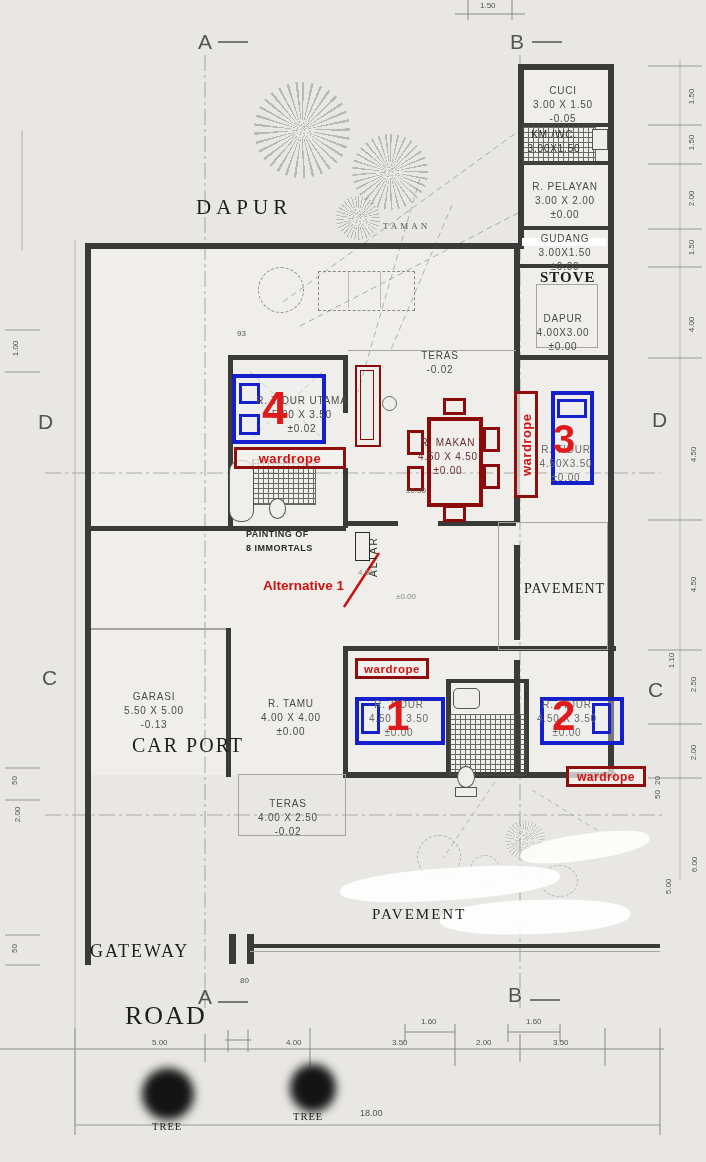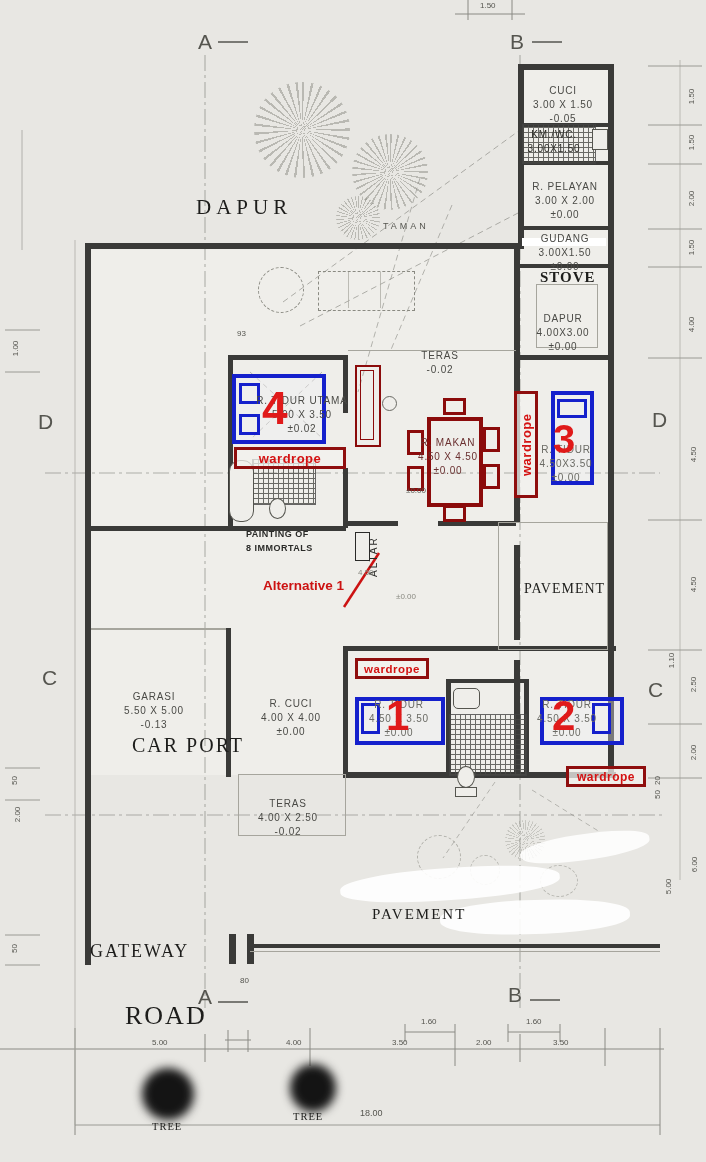--- a/index.html
+++ b/index.html
@@ -246,21 +246,21 @@
     <div>R. TIDUR</div>
     <div>4.50X3.50</div>
     <div>±0.00</div>
   </div>
   <div class="room-label" style="left:154px;top:690px;">
     <div>GARASI</div>
     <div>5.50 X 5.00</div>
     <div>-0.13</div>
   </div>
   <div class="room-label" style="left:291px;top:697px;">
-    <div>R. CUCI</div>
+    <div>R. TAMU</div>
     <div>4.00 X 4.00</div>
     <div>±0.00</div>
   </div>
   <div class="room-label" style="left:399px;top:698px;color:#6a6a64;">
     <div>R. TIDUR</div>
     <div>4.50 X 3.50</div>
     <div>±0.00</div>
   </div>
   <div class="room-label" style="left:567px;top:698px;color:#6a6a64;">
     <div>R. TIDUR</div>
@@ -271,21 +271,21 @@
     <div>TERAS</div>
     <div>-0.02</div>
   </div>
   <div class="room-label" style="left:288px;top:797px;">
     <div>TERAS</div>
     <div>4.00 X 2.50</div>
     <div>-0.02</div>
   </div>
 
   <div class="area-serif" style="left:196px;top:195px;font-size:21px;letter-spacing:5px;">DAPUR</div>
-  <div class="area-serif" style="left:383px;top:221px;font-family:Liberation Sans, sans-serif;font-size:9px;letter-spacing:3px;color:#55554f;">TAMAN</div>
+  <div class="area-serif" style="left:383px;top:221px;font-family:Liberation Serif, serif;font-size:9px;letter-spacing:3px;color:#55554f;">TAMAN</div>
   <div class="area-serif" style="left:540px;top:269px;font-size:15px;letter-spacing:1px;font-weight:600;">STOVE</div>
   <div class="area-serif" style="left:132px;top:734px;font-size:20px;letter-spacing:2px;">CAR PORT</div>
   <div class="area-serif" style="left:524px;top:581px;font-size:14px;letter-spacing:1px;">PAVEMENT</div>
   <div class="area-serif" style="left:372px;top:906px;font-size:15px;letter-spacing:2px;">PAVEMENT</div>
   <div class="area-serif" style="left:90px;top:941px;font-size:18px;letter-spacing:2px;">GATEWAY</div>
   <div class="area-serif" style="left:125px;top:1001px;font-size:26px;letter-spacing:2px;">ROAD</div>
   <div class="area-serif" style="left:152px;top:1121px;font-size:10.5px;letter-spacing:1px;">TREE</div>
   <div class="area-serif" style="left:293px;top:1111px;font-size:10.5px;letter-spacing:1px;">TREE</div>
 
   <div class="tree-black" style="left:142px;top:1068px;width:52px;height:52px;"></div>

